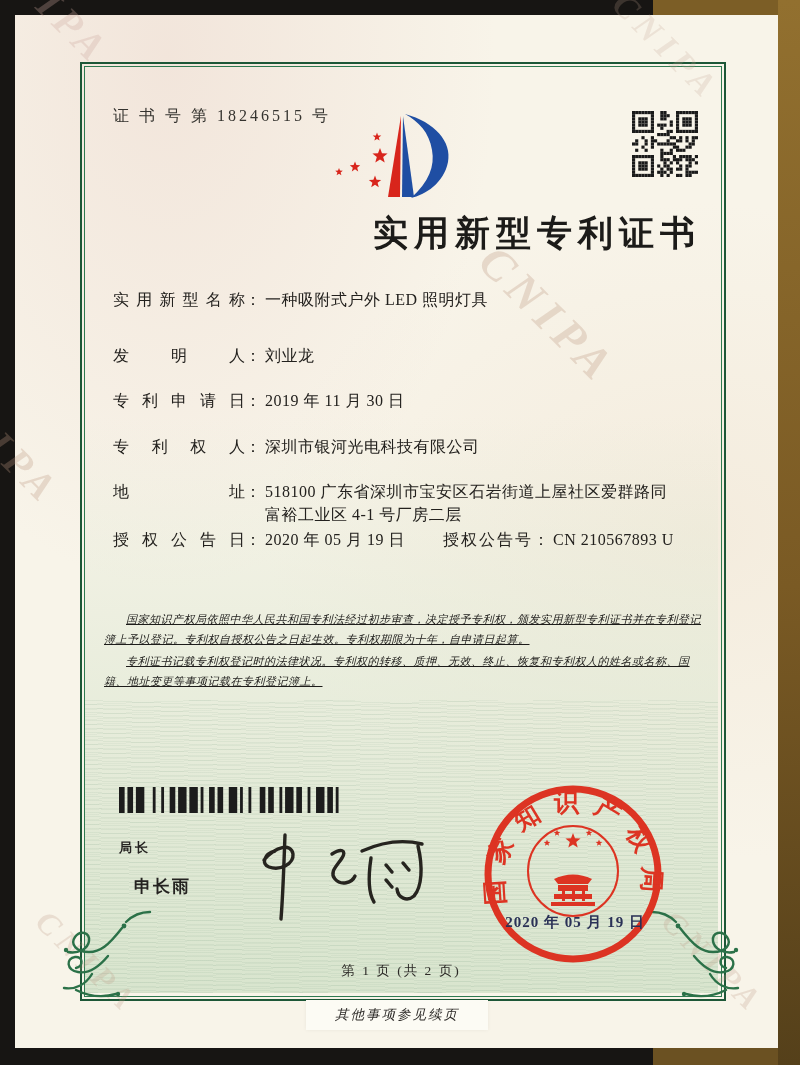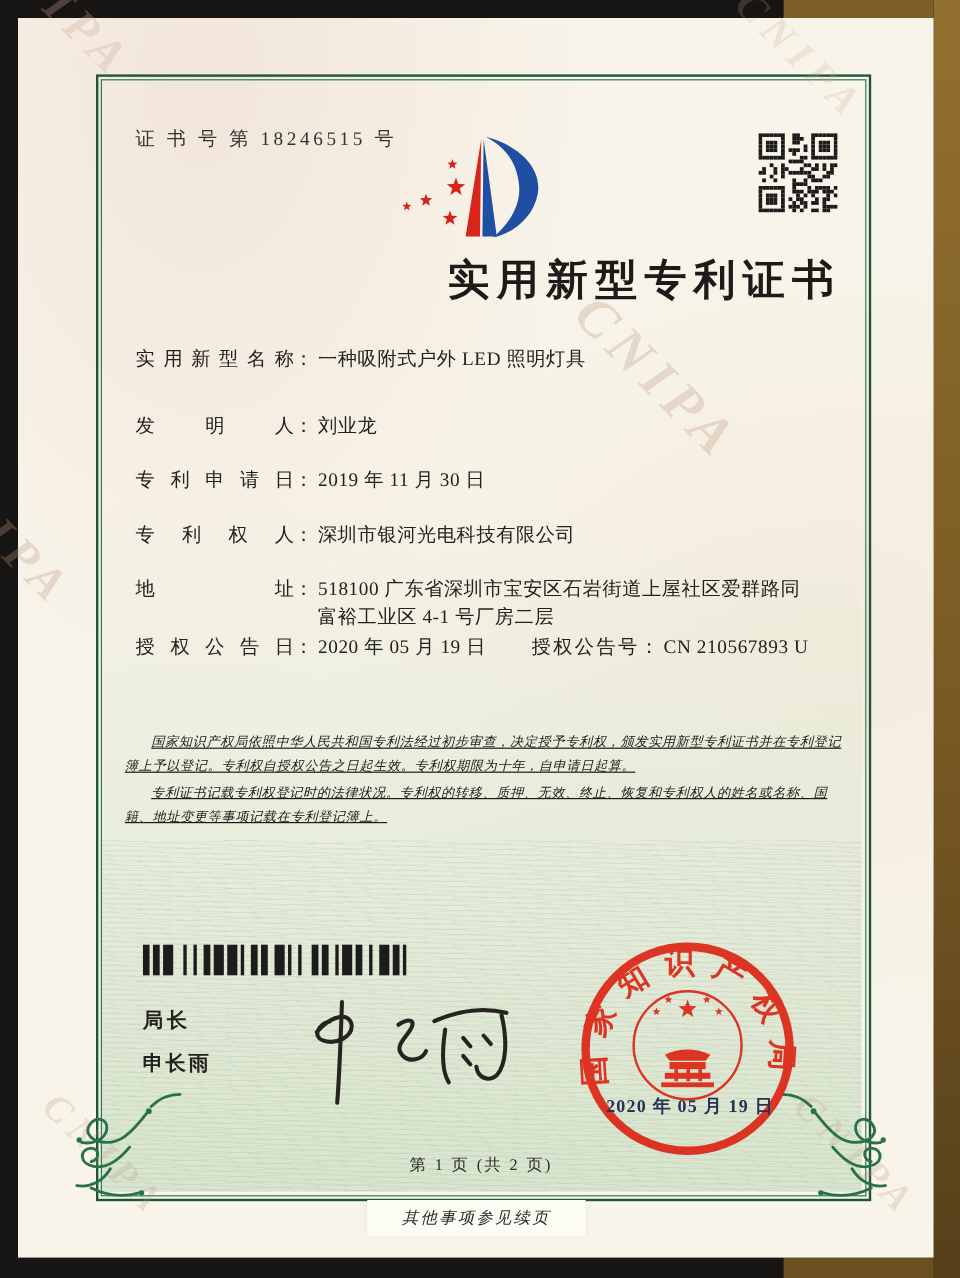--- a/index.html
+++ b/index.html
@@ -46,23 +46,23 @@
   .row.gap-lg{margin-bottom:33px;}
   .row.gap-sm{margin-bottom:2px;}
   .lab{display:inline-block;width:132px;text-align:justify;text-align-last:justify;vertical-align:top;}
   .col{vertical-align:top;}
   .val{display:inline-block;vertical-align:top;max-width:420px;letter-spacing:.5px;}
   .lab2{margin-left:34px;letter-spacing:2px;}
   .body-text{position:absolute;left:104px;top:610px;width:600px;z-index:2;color:#1d1c1a;}
   .body-text p{margin:0 0 3px;font-size:11px;line-height:1.78;text-indent:2em;font-style:italic;
          letter-spacing:.5px;text-decoration:underline;}
   .barcode{position:absolute;left:119px;top:787px;width:228px;height:26px;z-index:2;}
-  .sig-title{position:absolute;left:119px;top:839px;font-size:17px;font-weight:bold;letter-spacing:3px;
+  .sig-title{position:absolute;left:119px;top:839px;font-size:13px;font-weight:bold;letter-spacing:3px;
          color:#242220;font-family:"Liberation Sans","DejaVu Sans",sans-serif;z-index:2;}
-  .sig-name{position:absolute;left:119px;top:875px;font-size:17px;font-weight:bold;letter-spacing:2px;
+  .sig-name{position:absolute;left:134px;top:875px;font-size:17px;font-weight:bold;letter-spacing:2px;
          color:#242220;font-family:"Liberation Sans","DejaVu Sans",sans-serif;z-index:2;}
   .signature{position:absolute;left:233px;top:823px;width:212px;height:102px;z-index:3;}
   .seal{position:absolute;left:478px;top:779px;width:190px;height:190px;z-index:3;opacity:.93;}
   .seal-date{position:absolute;left:491px;top:913px;width:168px;text-align:center;font-size:15px;
          font-weight:bold;color:#2a3156;letter-spacing:1px;z-index:4;}
   .pagenum{position:absolute;left:101px;top:962px;width:600px;text-align:center;font-size:13.5px;
          letter-spacing:2px;color:#2c2a27;z-index:2;}
   .footer-box{position:absolute;left:306px;top:1000px;width:182px;height:30px;line-height:30px;
          background:#fcfbf4;text-align:center;font-size:13.5px;font-style:italic;letter-spacing:2px;
          color:#2c2a27;z-index:2;box-shadow:0 0 4px rgba(0,0,0,.06);}

